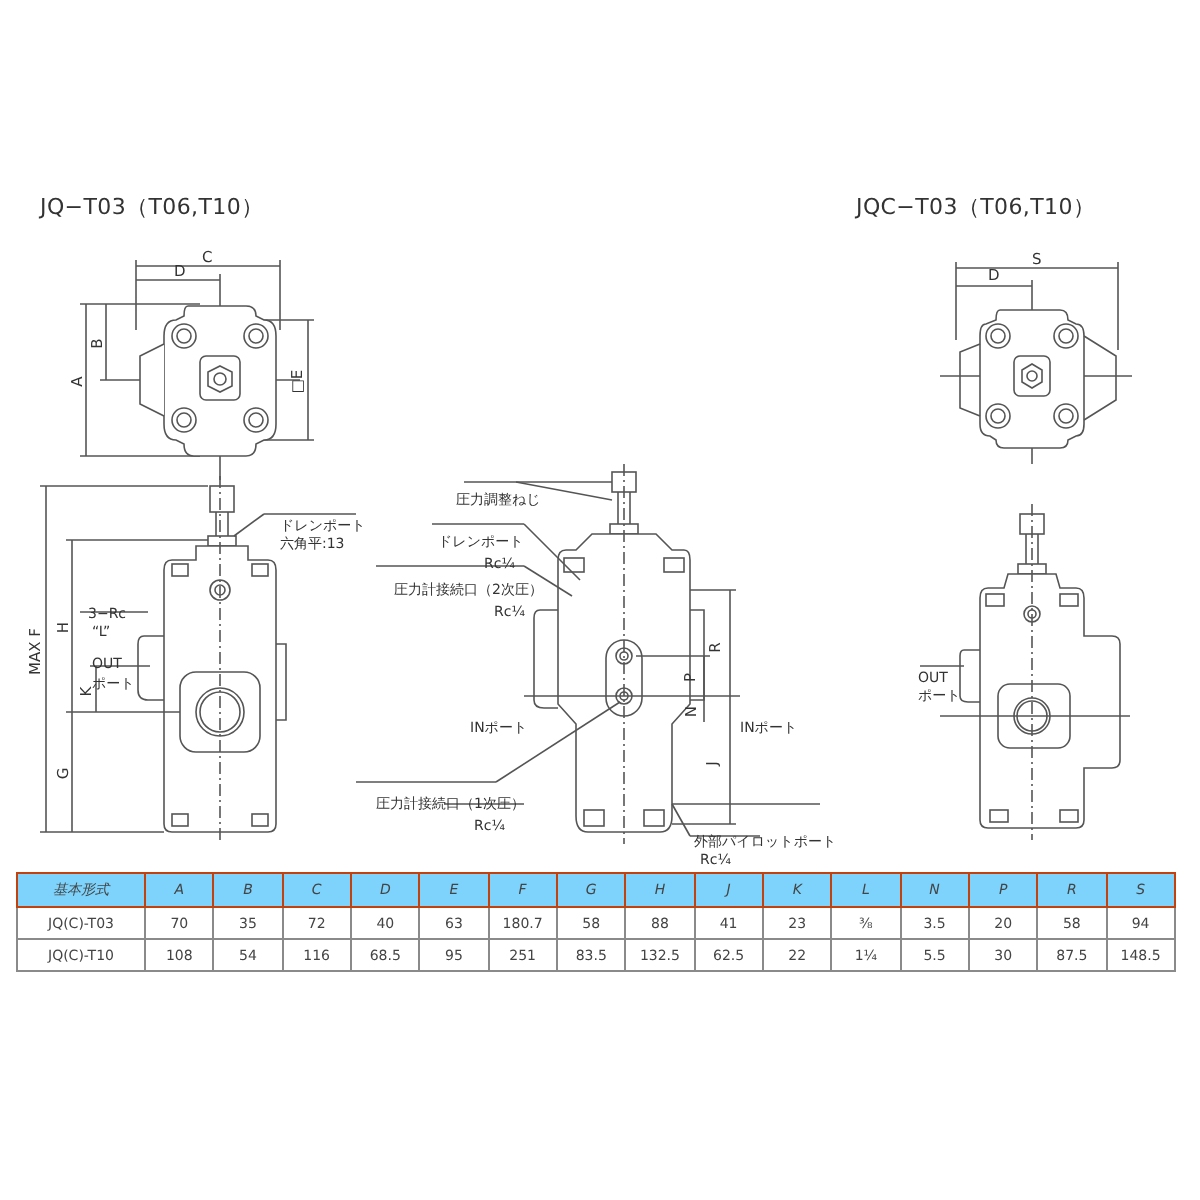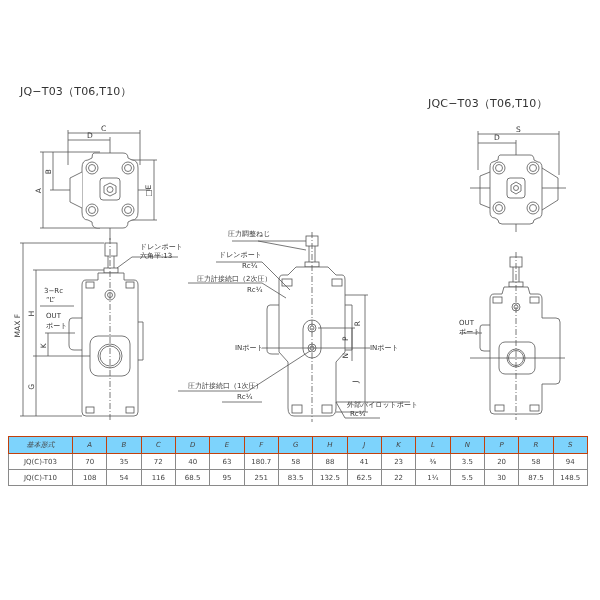--- a/index.html
+++ b/index.html
@@ -1,30 +1,30 @@
 <!DOCTYPE html>
 <html><head>
 <meta charset="utf-8">
 <style>
   html, body { margin:0; padding:0; background:#ffffff; }
   body { width:600px; height:600px; position:relative; overflow:hidden; font-family:"DejaVu Sans", sans-serif; color:#333; }
   .title { position:absolute; font-size:11px; color:#333; letter-spacing:0.2px; }
-  .lbl { position:absolute; font-size:7px; color:#333; white-space:nowrap; line-height:1; }
+  .lbl { position:absolute; font-size:7px; color:#333; white-space:nowrap; line-height:1;margin-top:16px; }
   .dim { position:absolute; font-size:7.5px; color:#333; line-height:1; }
   .vtext { transform:rotate(-90deg); transform-origin:center; }
   svg.drawing { position:absolute; left:0; top:0; }
   table.spec { position:absolute; left:8px; top:436px; width:580px; border-collapse:collapse; font-size:7px; color:#444; table-layout:fixed; }
   table.spec th { background:#7dd3fc; font-weight:normal; height:14px; border:1px solid #c2410c; text-align:center;font-style:italic; }
   table.spec td { height:13px; border:1px solid #8a8a8a; text-align:center; }
   table.spec td.model { text-align:center;margin-left:26px; }
 </style>
 </head>
 <body>
 
-<div class="title" style="left:20px;top:84px;">JQ−T03（T06,T10）</div>
+<div class="title" style="left:20px;top:96px;">JQ−T03（T06,T10）</div>
 <div class="title" style="left:428px;top:96px;">JQC−T03（T06,T10）</div>
 
 <svg class="drawing" width="600" height="430" viewBox="0 0 600 430" xmlns="http://www.w3.org/2000/svg" fill="none" stroke="#555" stroke-width="0.8">
 
   <g>
 
     <line x1="68" y1="133" x2="140" y2="133"></line>
       <line x1="68" y1="130" x2="68" y2="165"></line>
       <line x1="140" y1="130" x2="140" y2="165"></line>
     <line x1="68" y1="140" x2="110" y2="140"></line>

